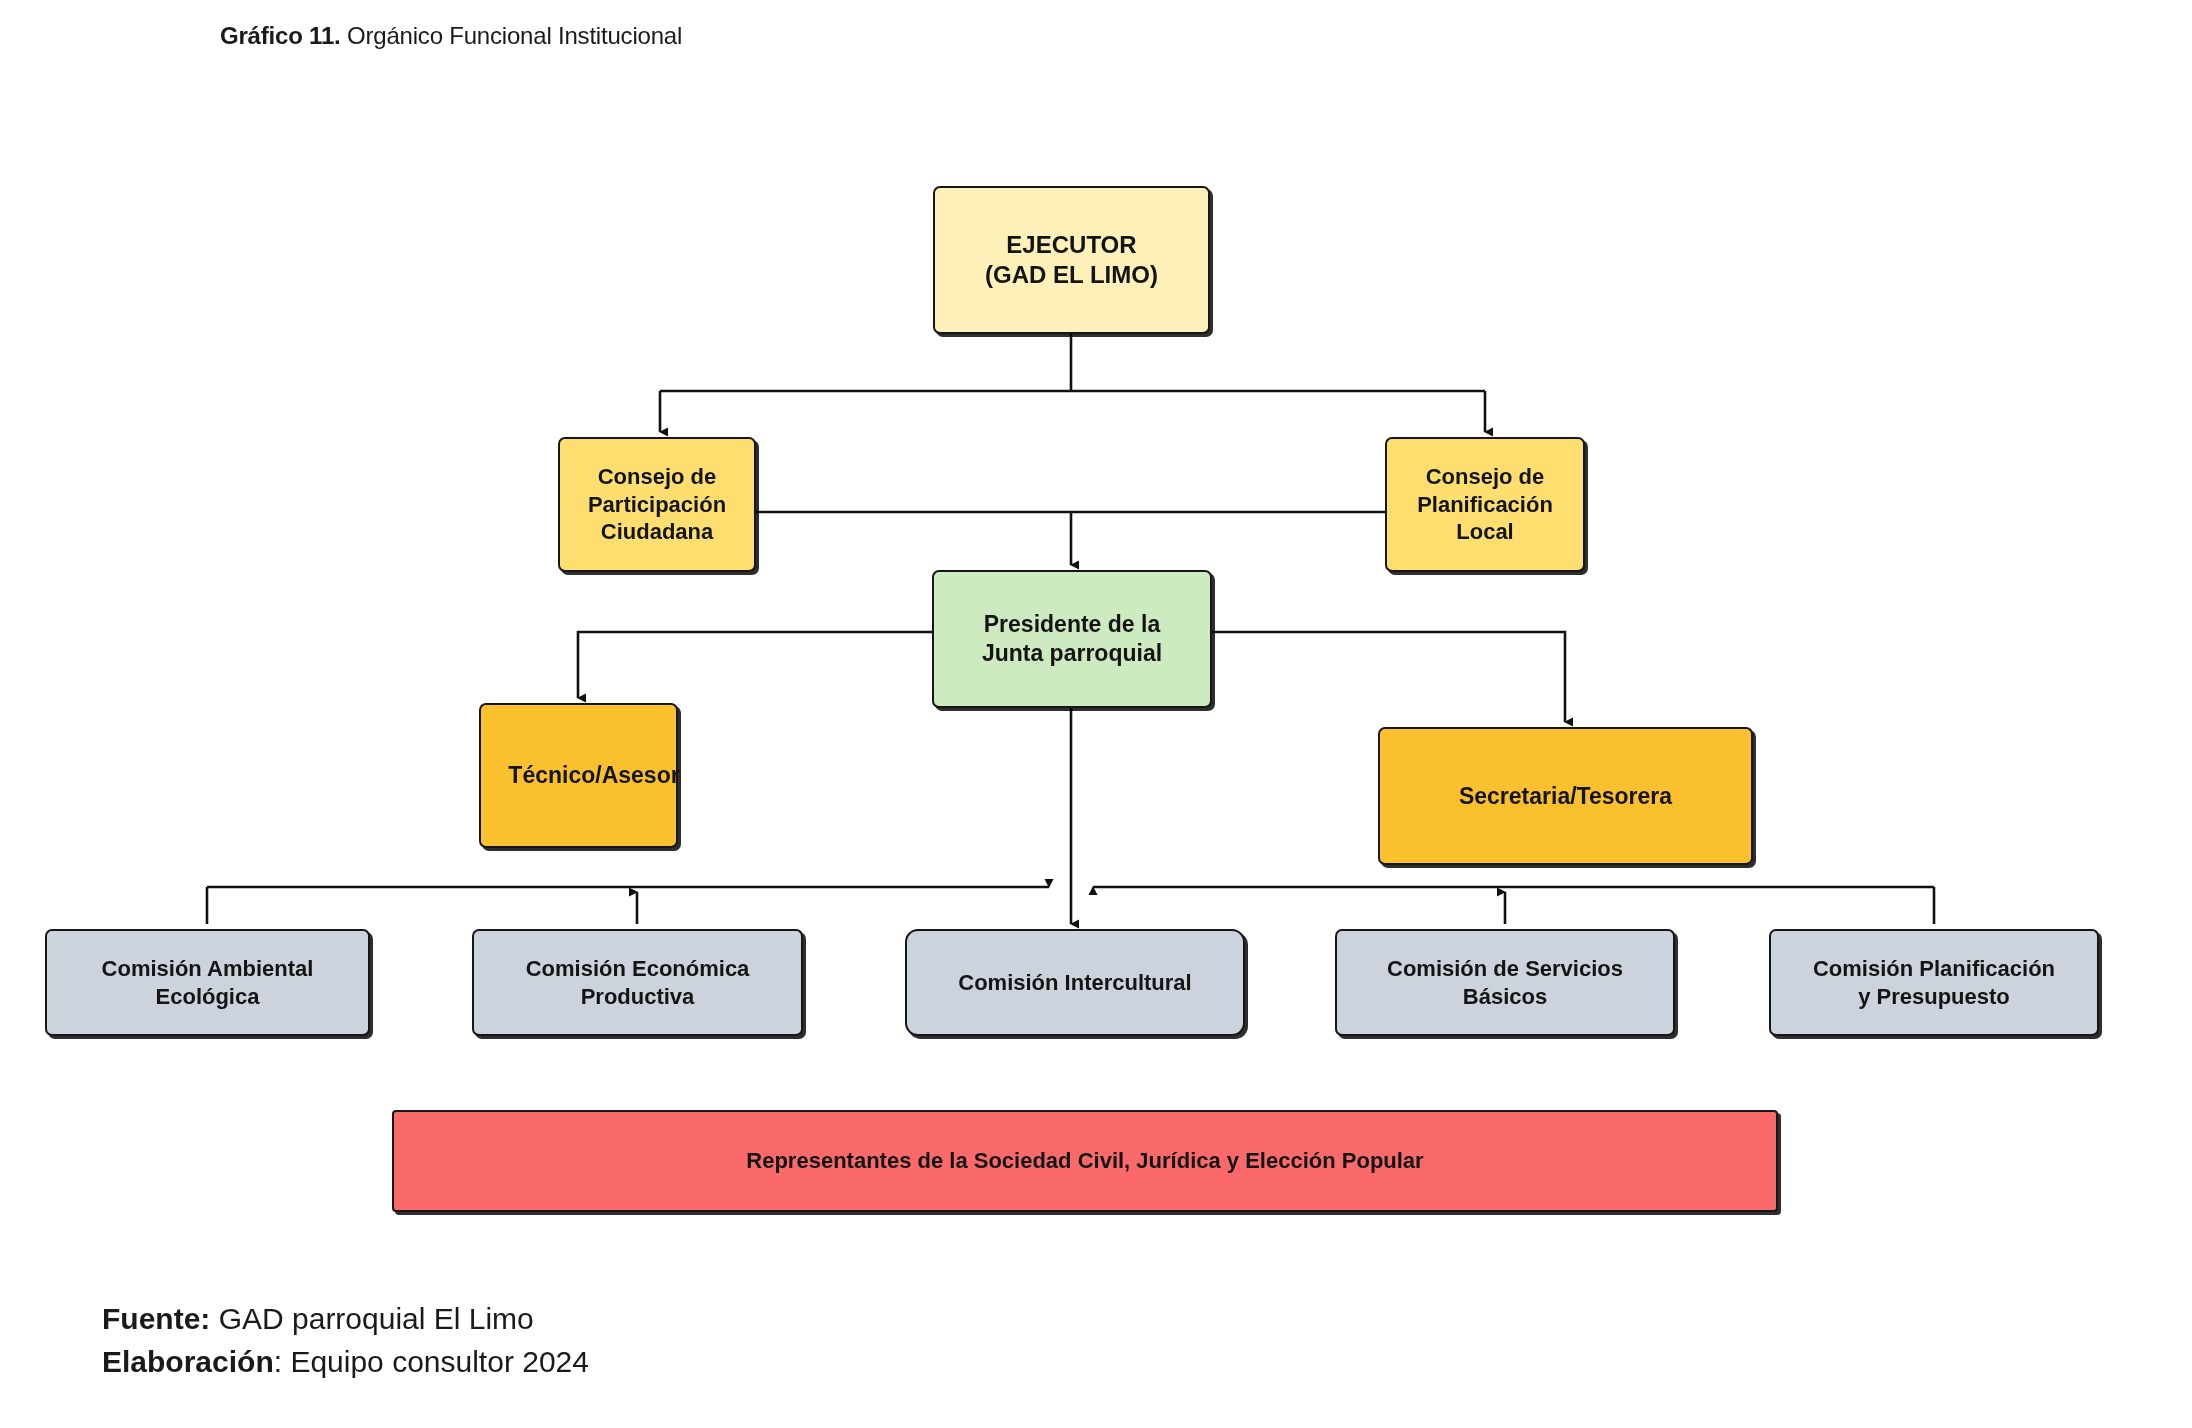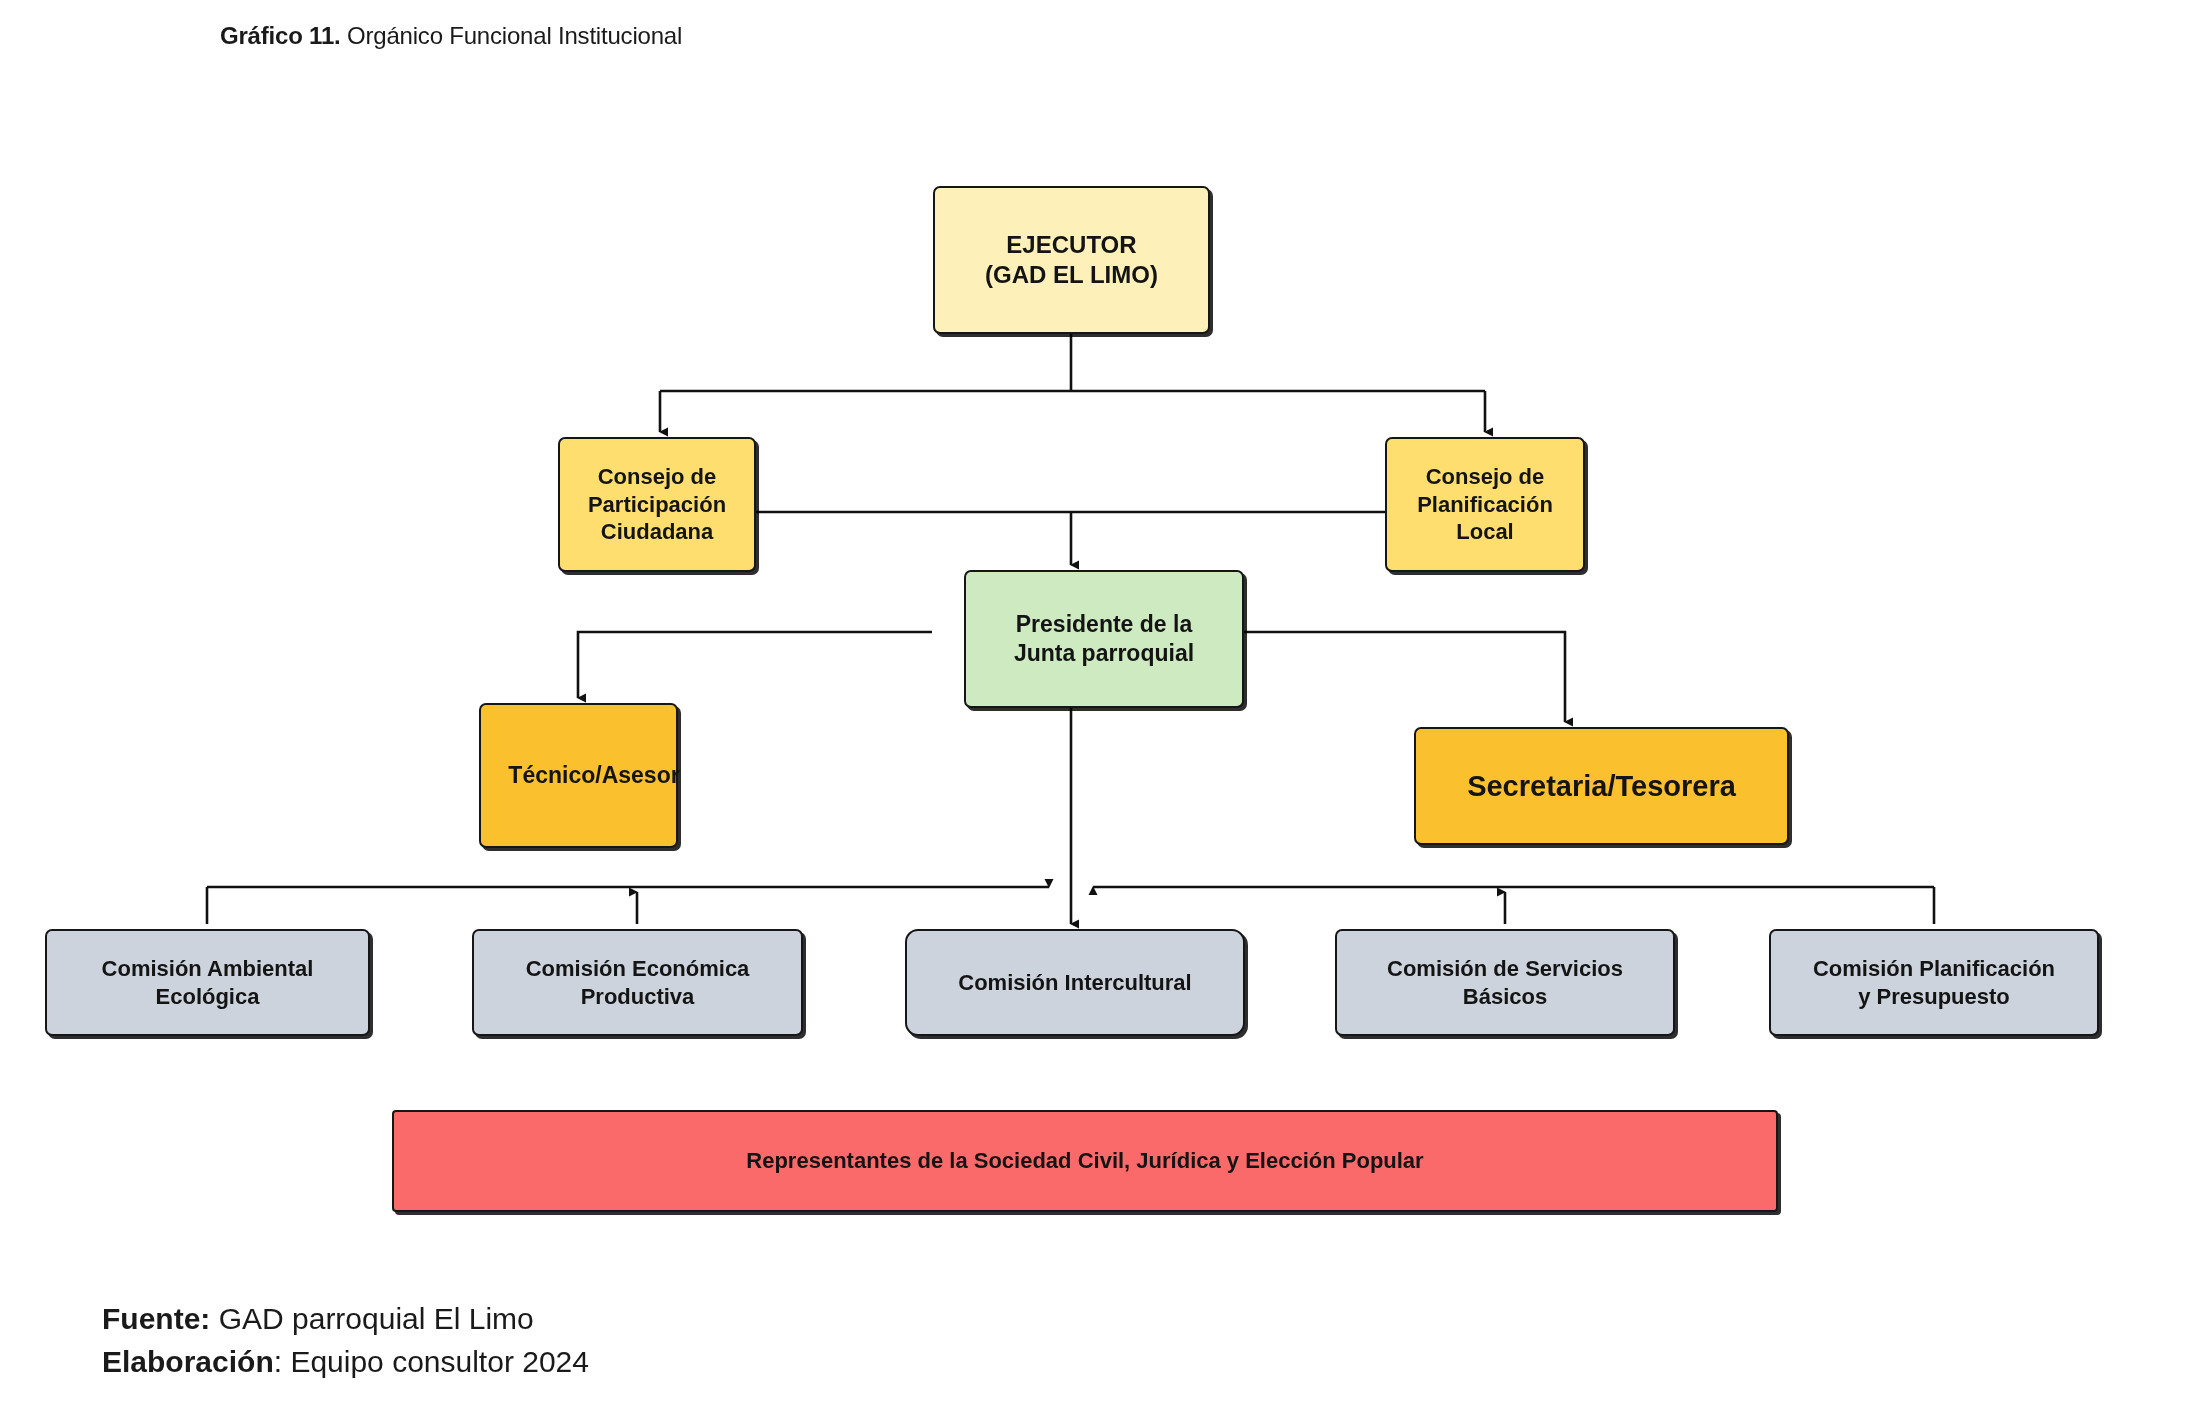--- a/index.html
+++ b/index.html
@@ -85,37 +85,35 @@
   }
   .n-planificacion {
     left: 1385px; top: 437px; width: 200px; height: 135px;
     background: #fdde6e;
     font-size: 22px;
   }
   .n-presidente {
     left: 932px; top: 570px; width: 280px; height: 138px;
     background: #cdeac0;
     font-size: 23px;
-    margin-left: 32px;
   }
   .n-tecnico {
     left: 479px; top: 703px; width: 199px; height: 145px;
     background: #fbc02d;
     font-size: 23px;
     overflow: visible;
   }
   .n-tecnico .lbl {
     white-space: nowrap;
     margin-left: 31px;
   }
   .n-secretaria {
-    left: 1378px; top: 727px; width: 375px; height: 118px;
+    left: 1378px; top: 727px; width: 375px; height: 138px;
     background: #fbc02d;
-    font-size: 29px;
-    margin-left: 36px;
+    font-size: 23px;
   }
 
   .n-com {
     background: #ccd3dc;
     font-size: 22px;
     top: 929px;
     height: 107px;
   }
   .n-com1 { left: 45px;   width: 325px; }
   .n-com2 { left: 472px;  width: 331px; }

